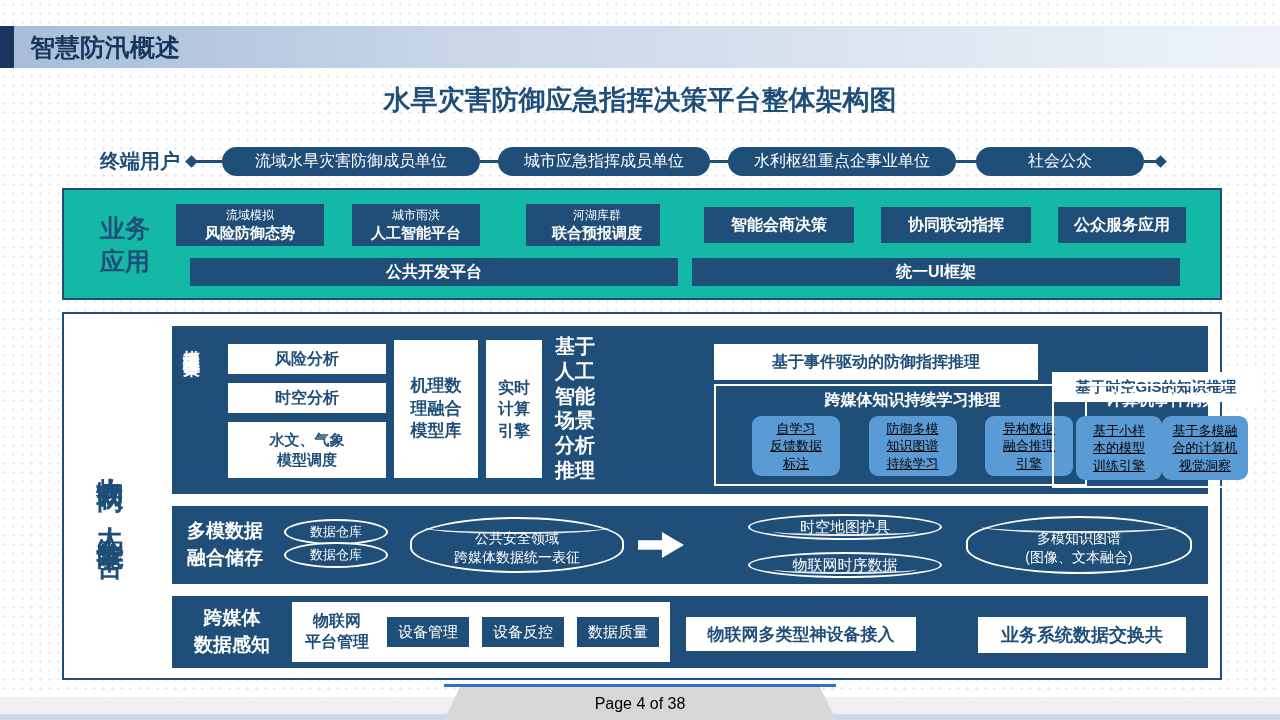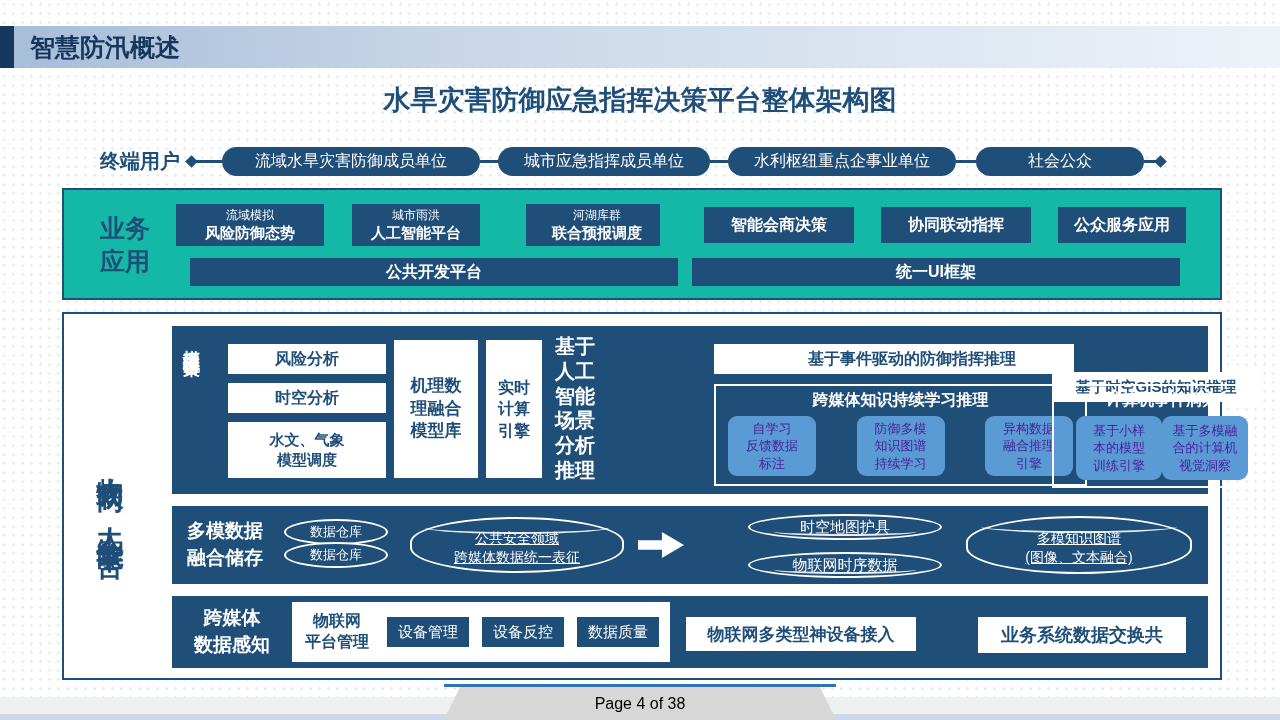--- a/index.html
+++ b/index.html
@@ -45,28 +45,28 @@
   .panel-storage{left:108px;top:192px;width:1036px;height:78px;}
   .panel-sensing{left:108px;top:282px;width:1036px;height:72px;}
   .mlabel{left:8px;top:10px;height:148px;color:#fff;font-size:17px;font-weight:bold;letter-spacing:2px;}
   .anl{left:56px;width:158px;font-size:16px;}
   .lib-box{left:222px;top:14px;width:84px;height:138px;font-size:17px;}
   .rt-box{left:314px;top:14px;width:56px;height:138px;font-size:16px;}
   .ai-vert{left:380px;top:8px;width:46px;color:#fff;font-size:20px;font-weight:bold;line-height:1.24;text-align:center;word-break:break-all;}
   .wcontainer{border:2px solid #fff;box-sizing:border-box;position:absolute;}
   .wc-title{margin-top:4px;text-align:center;color:#fff;font-size:16px;font-weight:bold;}
   .wc-items{display:flex;justify-content:space-between;padding:5px 12px 0 12px;}
-  .lblue{background:#5b9bd5;color:#4c1d95;border-radius:9px;font-size:13px;line-height:1.32;}
+  .lblue{background:#5b9bd5;color:#000000;border-radius:9px;font-size:13px;line-height:1.32;text-decoration:underline;}
   
   .slabel{left:12px;top:50%;transform:translateY(-50%);width:82px;color:#fff;font-size:19px;font-weight:bold;
     line-height:1.4;text-align:center;word-break:break-all;}
   .disc{background:#1f4e79;border:2px solid #fff;border-radius:50%;color:#fff;font-size:13px;box-sizing:border-box;}
   .cyl{background:#1f4e79;border:2px solid #fff;border-radius:50% / 45%;color:#fff;position:absolute;box-sizing:border-box;}
   .cyl .rim{position:absolute;top:2px;left:6%;right:6%;height:11px;border-bottom:2px solid rgba(255,255,255,.9);border-radius:50%;}
-  .cyl-txt{width:100%;font-size:14px;line-height:1.35;padding-top:6px;text-decoration:underline;}
+  .cyl-txt{width:100%;font-size:14px;line-height:1.35;padding-top:6px;}
   .flatcyl{background:#1f4e79;border:2px solid #fff;border-radius:50%;color:#fff;font-size:15px;position:absolute;box-sizing:border-box;}
   .flatcyl .rim2{position:absolute;bottom:2px;left:12%;right:12%;height:7px;border-bottom:2px solid rgba(255,255,255,.9);border-radius:50%;}
   .arrow-right{background:#fff;clip-path:polygon(0 32%,52% 32%,52% 0,100% 50%,52% 100%,52% 68%,0 68%);}
   
   .plabel{left:14px;top:50%;transform:translateY(-50%);width:92px;color:#fff;font-size:19px;font-weight:bold;line-height:1.4;text-align:center;}
   .sense-group{left:120px;top:6px;width:378px;height:60px;background:#fff;display:flex;align-items:center;gap:13px;padding:0 8px;box-sizing:border-box;}
   .mgmt-label{width:74px;color:#1f4e79;font-size:16px;font-weight:bold;line-height:1.3;text-align:center;}
   .mgmt-item{width:82px;height:30px;font-size:15px;flex:none;}
   .sense-white{background:#fff;color:#1f4e79;font-weight:bold;}
   
@@ -142,23 +142,23 @@
 模型调度</div>
 
     <div class="abs whitebox flexc lib-box">
       <span class="brk" style="width:3.2em;line-height:1.35;">机理数理融合模型库</span>
     </div>
     <div class="abs whitebox flexc rt-box">
       <span class="brk" style="width:2.2em;line-height:1.35;">实时计算引擎</span>
     </div>
     <div class="abs ai-vert">基于人工智能场景分析推理</div>
 
-    <div class="abs whitebox flexc" style="left:542px;top:18px;width:324px;height:30px;font-size:16px;padding-left:36px;">基于事件驱动的防御指挥推理</div>
-
-    <div class="wcontainer" style="left:542px;top:58px;width:373px;height:102px;">
+    <div class="abs whitebox flexc" style="left:542px;top:18px;width:324px;height:36px;font-size:16px;">基于事件驱动的防御指挥推理</div>
+
+    <div class="wcontainer" style="left:542px;top:58px;width:373px;height:102px;padding-left:24px;">
       <div class="wc-title">跨媒体知识持续学习推理</div>
       <div class="wc-items">
         <div class="lblue flexc pre" style="width:88px;height:60px;">自学习
 反馈数据
 标注</div>
         <div class="lblue flexc pre" style="width:88px;height:60px;">防御多模
 知识图谱
 持续学习</div>
         <div class="lblue flexc pre" style="width:88px;height:60px;">异构数据
 融合推理

